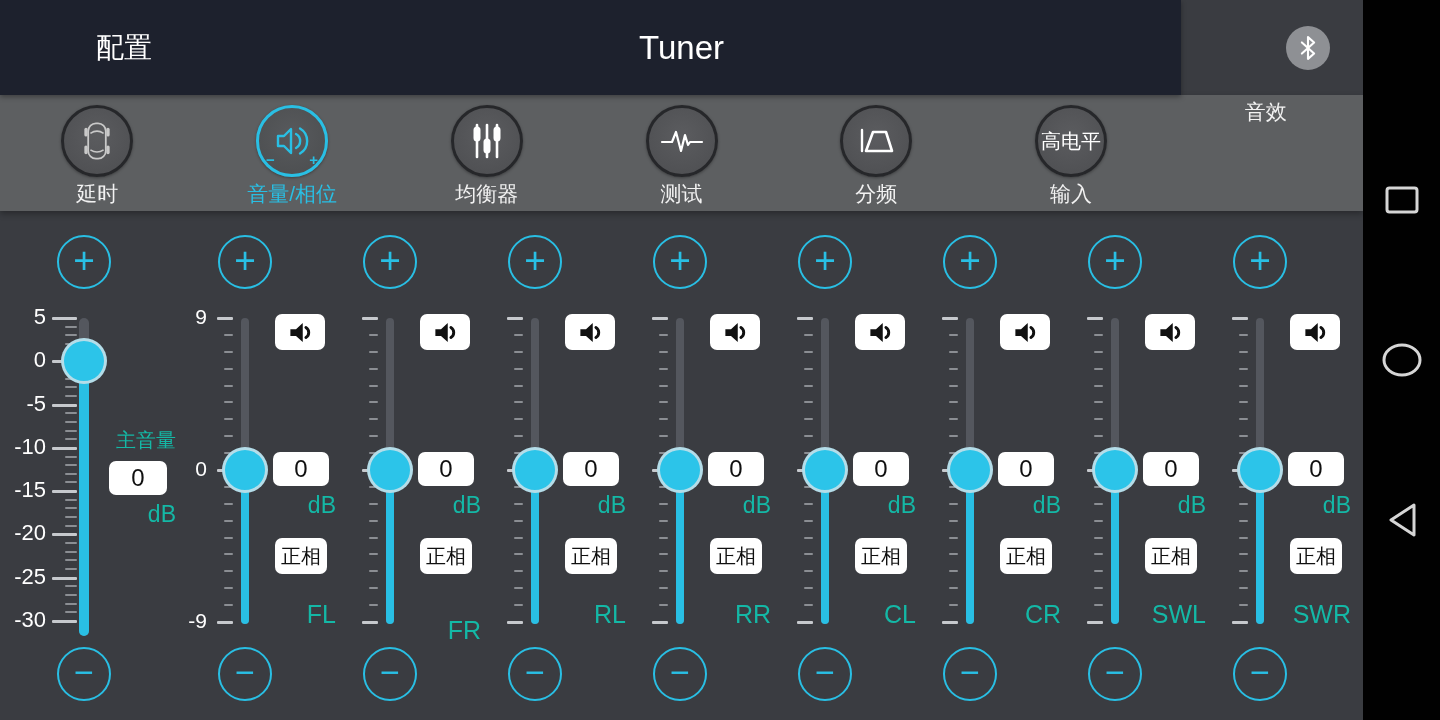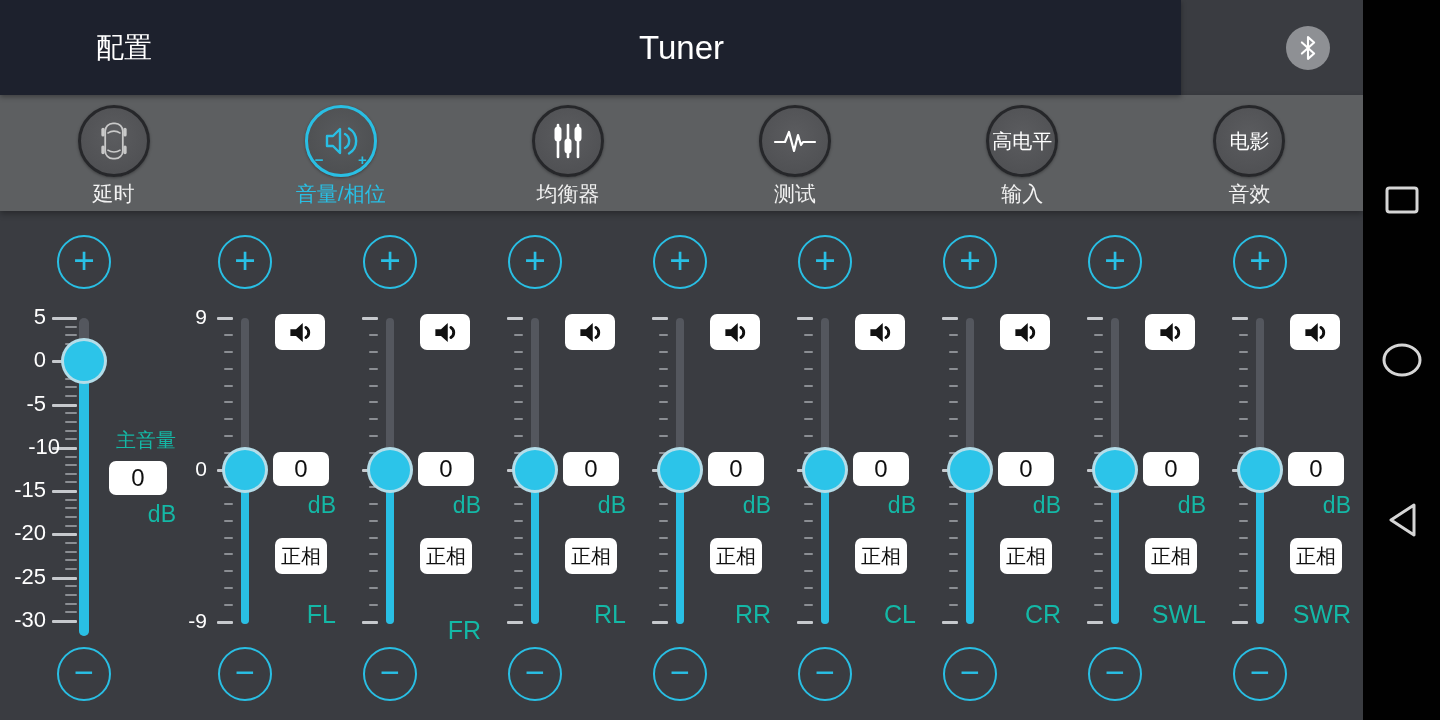--- a/index.html
+++ b/index.html
@@ -133,32 +133,38 @@
 
     <button class="tab">
       <span class="circle">
         <svg width="44" height="40" viewBox="0 0 44 40">
           <path d="M2 21 L12 21 L16 11 L21 30 L25 14 L28 24 L30 21 L42 21" fill="none" stroke="#fff" stroke-width="2.2" stroke-linejoin="round" stroke-linecap="round"></path>
         </svg>
       </span>
       <span class="tlabel">测试</span>
     </button>
 
+    <button class="tab">
+      <span class="circle">
+        <svg width="44" height="40" viewBox="0 0 44 40">
+          <line x1="8" y1="9" x2="8" y2="30" stroke="#fff" stroke-width="2.4" stroke-linecap="round"></line>
+          <path d="M12 30 L19 11 L32 11 L38 30 Z" fill="none" stroke="#fff" stroke-width="2.6" stroke-linejoin="round"></path>
+        </svg>
+      </span>
+      <span class="tlabel">分频</span>
+    </button>
 
     <button class="tab">
       <span class="circle">
         <span class="circle-text">高电平</span>
       </span>
       <span class="tlabel">输入</span>
     </button>
 
     <button class="tab">
-      <span class="circle">
-        <span class="circle-text">电影</span>
-      </span>
       <span class="tlabel">音效</span>
     </button>
   </div>
 
   <div class="col master">
     <button class="round-btn plus" style="left:57px;top:24px;">+</button>
     <div id="master-ticks">
         <div class="tick major" style="left: 52px; width: 25px; top: 106px;"></div>
         <div class="tick-label" style="left: 0px; width: 46px; font-size: 22px; top: 93px;">5</div>
         <div class="tick minor" style="left: 65px; width: 12px; top: 114.657px;"></div>
@@ -171,21 +177,21 @@
         <div class="tick minor" style="left: 65px; width: 12px; top: 166.6px;"></div>
         <div class="tick minor" style="left: 65px; width: 12px; top: 175.257px;"></div>
         <div class="tick minor" style="left: 65px; width: 12px; top: 183.914px;"></div>
         <div class="tick major" style="left: 52px; width: 25px; top: 192.571px;"></div>
         <div class="tick-label" style="left: 0px; width: 46px; font-size: 22px; top: 179.571px;">-5</div>
         <div class="tick minor" style="left: 65px; width: 12px; top: 201.229px;"></div>
         <div class="tick minor" style="left: 65px; width: 12px; top: 209.886px;"></div>
         <div class="tick minor" style="left: 65px; width: 12px; top: 218.543px;"></div>
         <div class="tick minor" style="left: 65px; width: 12px; top: 227.2px;"></div>
         <div class="tick major" style="left: 52px; width: 25px; top: 235.857px;"></div>
-        <div class="tick-label" style="left: 0px; width: 46px; font-size: 22px; top: 222.857px; padding-left: 14px;">-10</div>
+        <div class="tick-label" style="left: 0px; width: 46px; font-size: 22px; top: 222.857px;">-10</div>
         <div class="tick minor" style="left: 65px; width: 12px; top: 244.514px;"></div>
         <div class="tick minor" style="left: 65px; width: 12px; top: 253.171px;"></div>
         <div class="tick minor" style="left: 65px; width: 12px; top: 261.829px;"></div>
         <div class="tick minor" style="left: 65px; width: 12px; top: 270.486px;"></div>
         <div class="tick major" style="left: 52px; width: 25px; top: 279.143px;"></div>
         <div class="tick-label" style="left: 0px; width: 46px; font-size: 22px; top: 266.143px;">-15</div>
         <div class="tick minor" style="left: 65px; width: 12px; top: 287.8px;"></div>
         <div class="tick minor" style="left: 65px; width: 12px; top: 296.457px;"></div>
         <div class="tick minor" style="left: 65px; width: 12px; top: 305.114px;"></div>
         <div class="tick minor" style="left: 65px; width: 12px; top: 313.771px;"></div>

